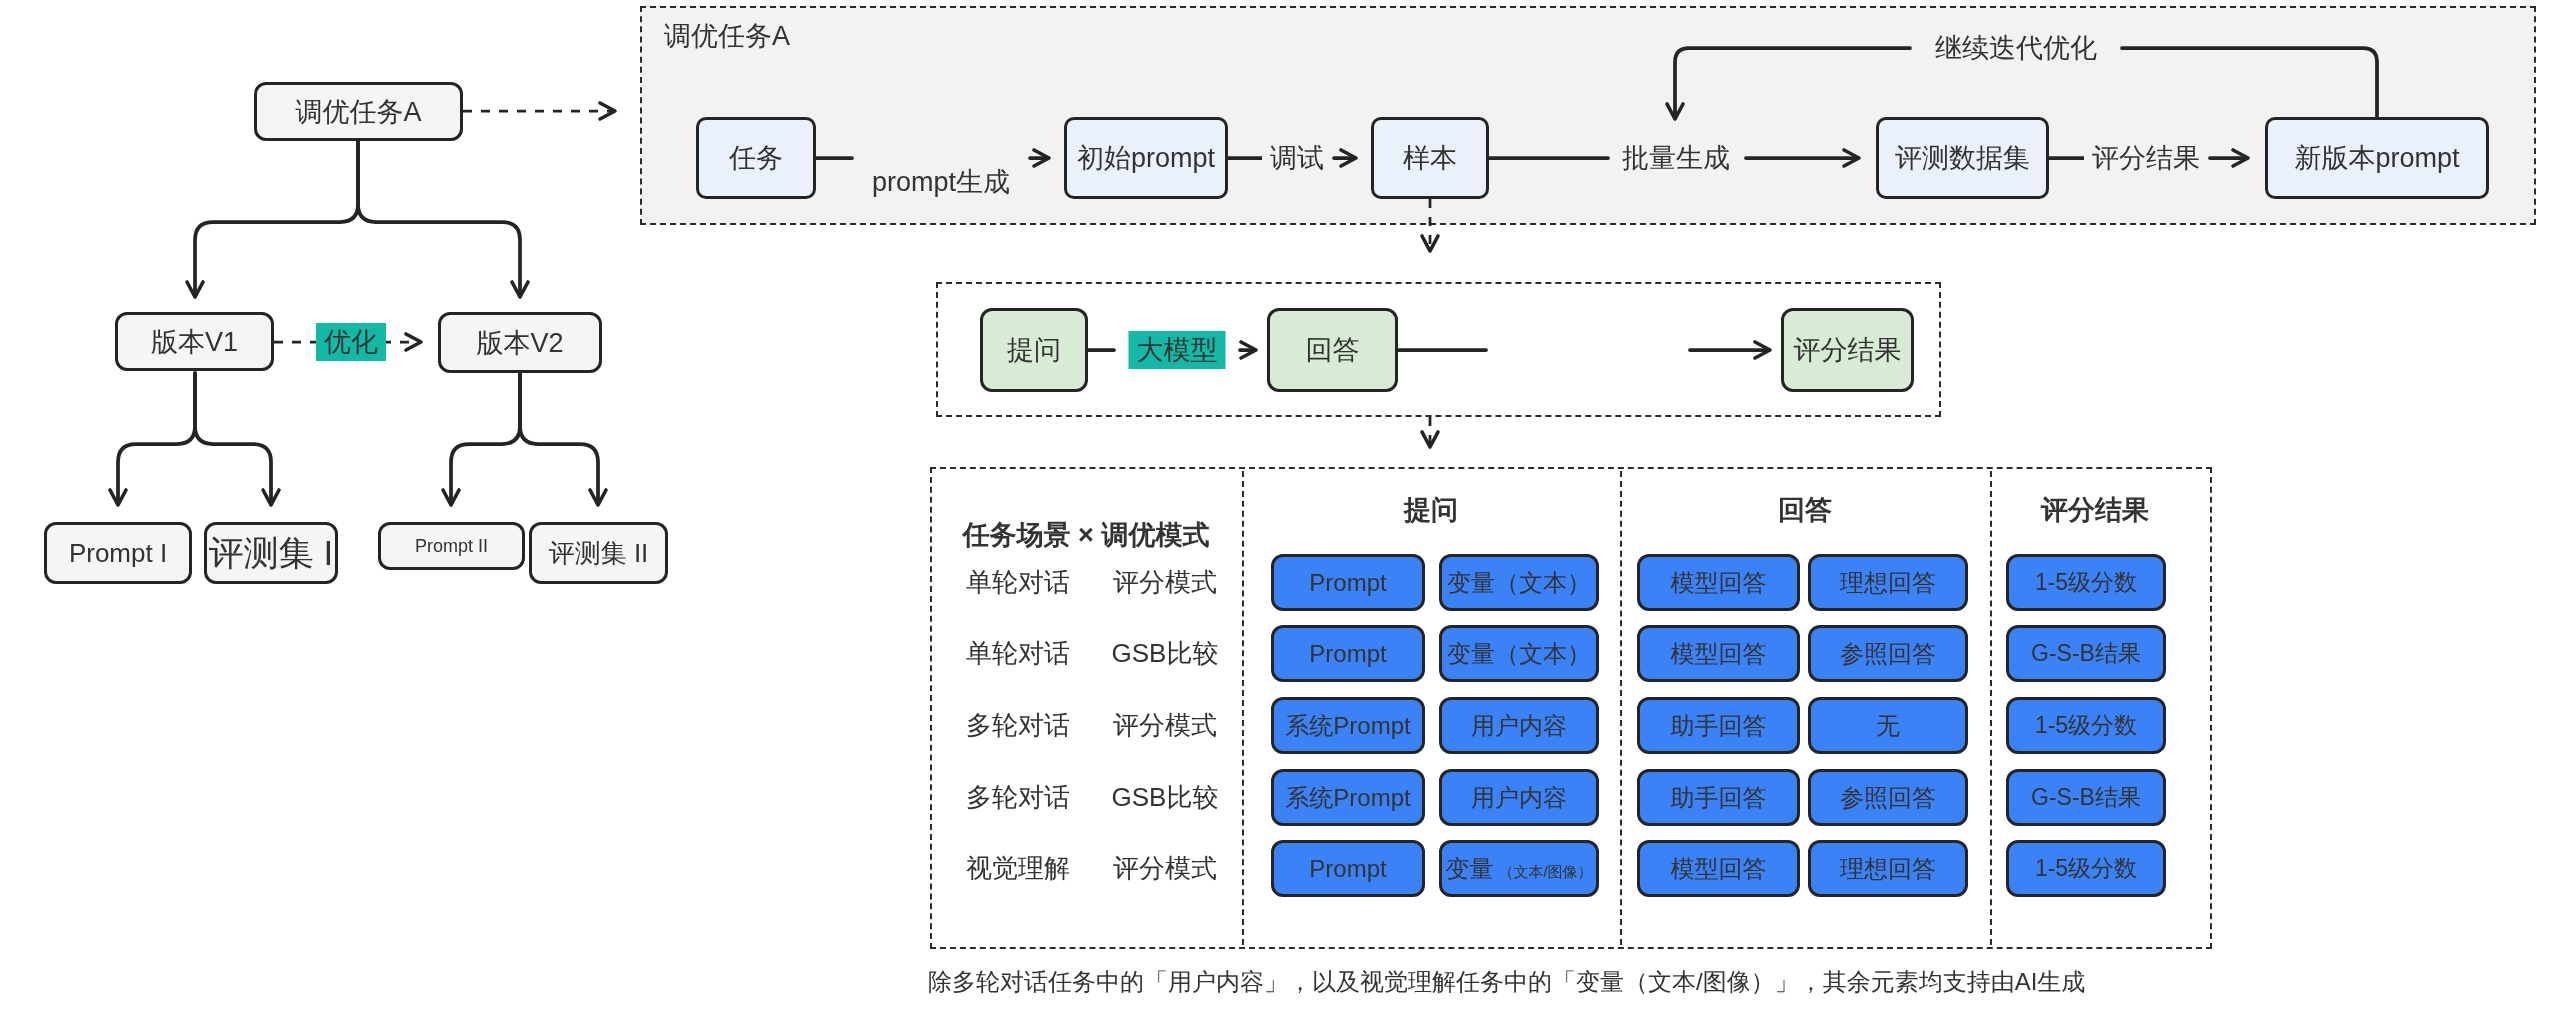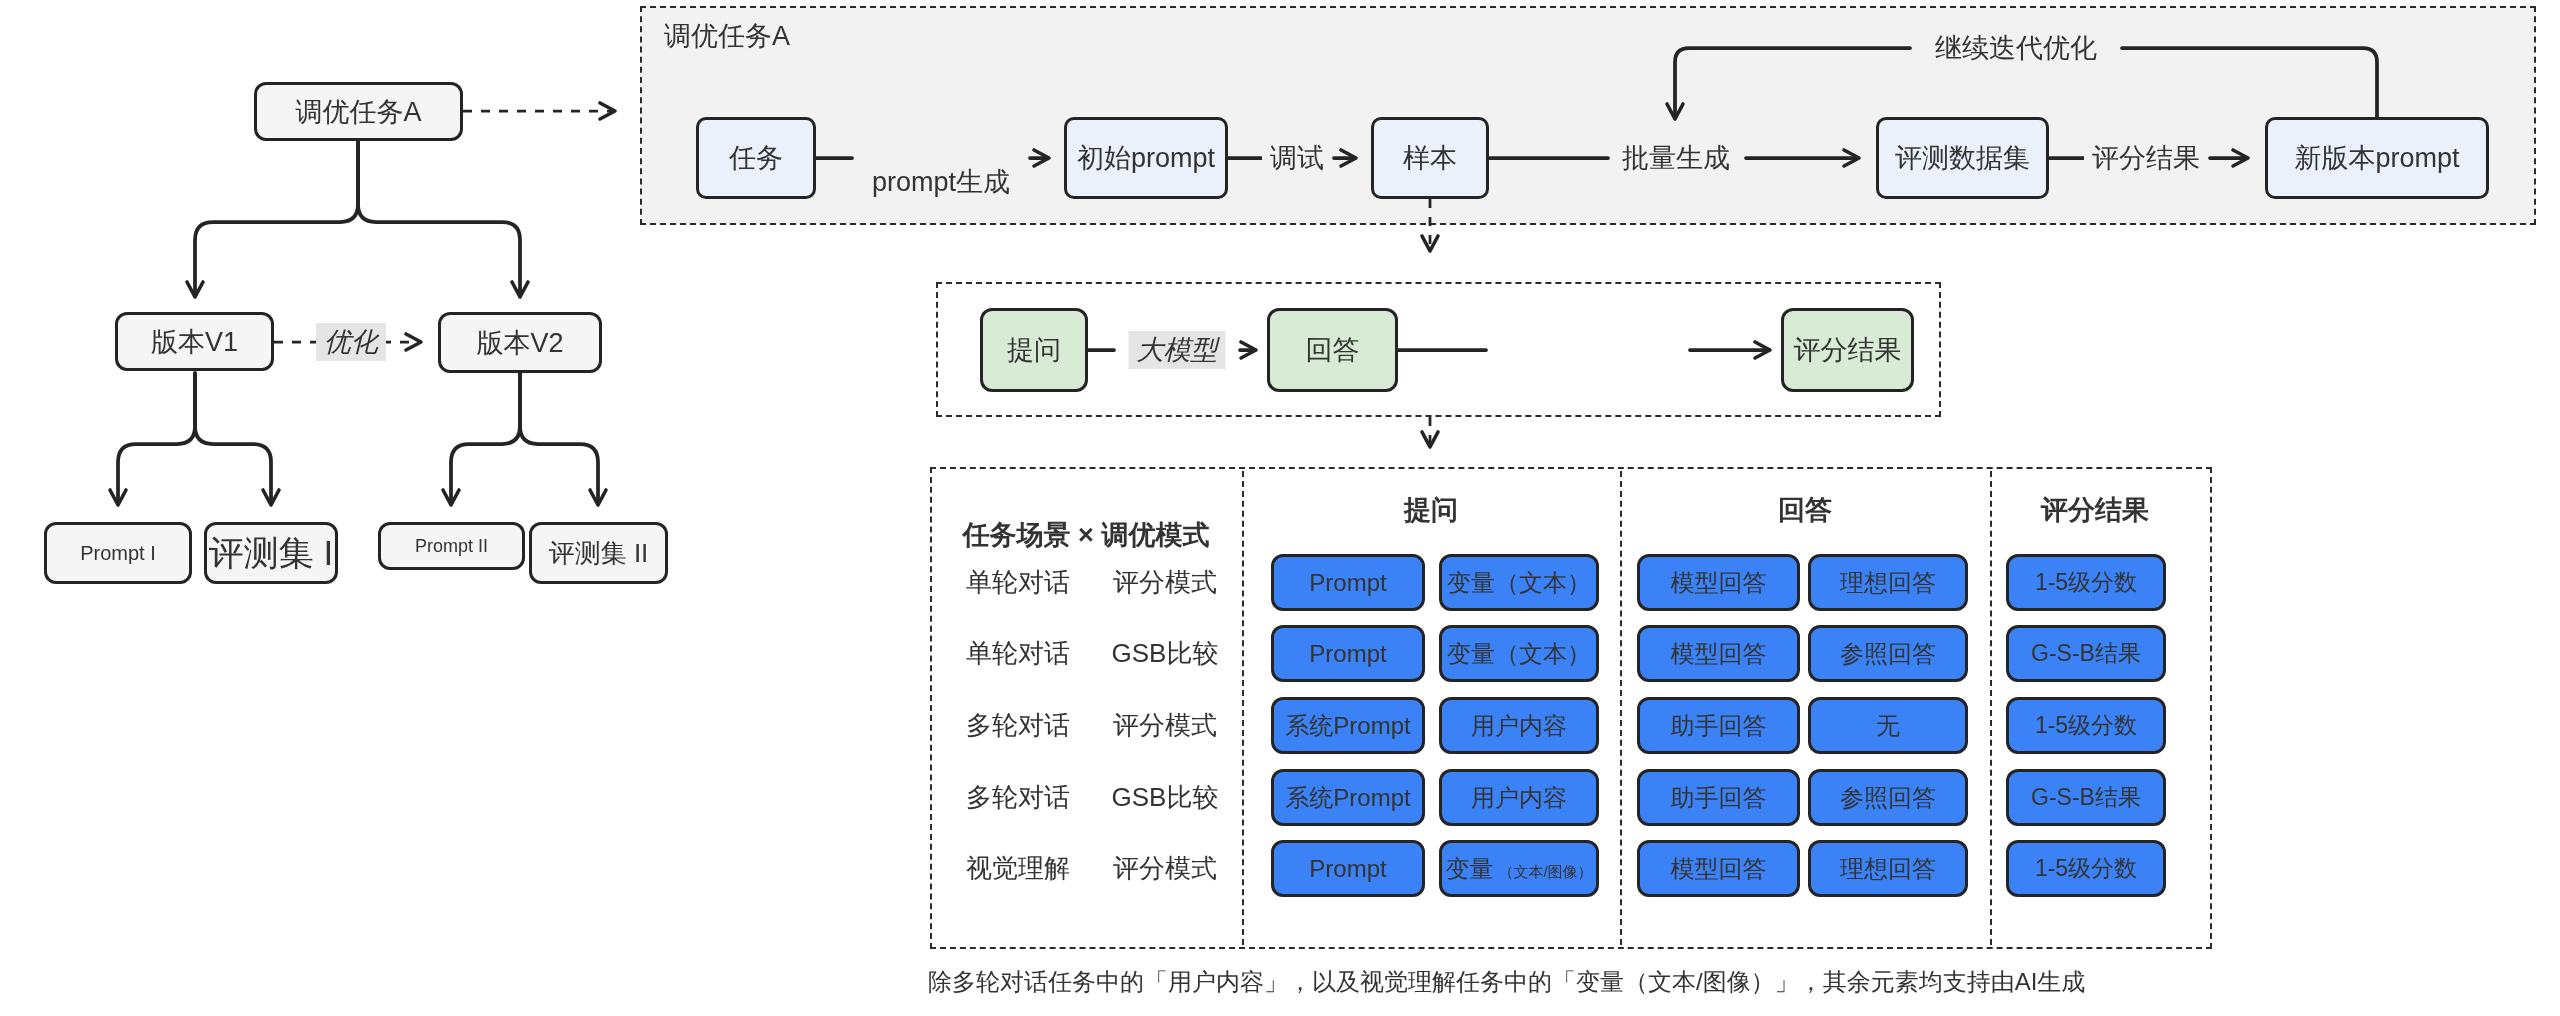--- a/index.html
+++ b/index.html
@@ -12,21 +12,21 @@
        border:3.5px solid #242424;border-radius:12px;background:#3b82f6;font-size:27px;color:#333;
        white-space:nowrap;z-index:2;}
   .tree{background:#f5f5f5;}
   .blue{background:#ebf1fb;border-radius:10px;}
   .green{background:#d8ecd5;}
   .cell{font-size:24px;}
   .cell .small{font-size:15px;margin-left:5px;margin-top:7px;}
   .lbl{position:absolute;transform:translate(-50%,-50%);white-space:nowrap;font-size:27px;color:#333;
        text-align:center;z-index:2;padding:1px 8px;}
   .on-gray{background:#f2f2f3;}
-  .on-white{background:#e5e5e5;font-style:italic;}
+  .on-white{background:#14b8a6;}
   .hdr{font-weight:bold;}
   .basis{font-size:26px;line-height:1.35;}
   .sep{position:absolute;width:0;border-left:2.2px dashed #2b2b2b;z-index:1;}
   .note{position:absolute;font-size:24px;color:#333;white-space:nowrap;z-index:2;}
 </style>
 </head>
 <body>
 
 <div class="stage">
 
@@ -77,21 +77,21 @@
       <path d="M274,342 L420,342" marker-end="url(#ah)"></path>
       <path d="M1430,199 L1430,250" marker-end="url(#ah)"></path>
       <path d="M1430,417 L1430,446" marker-end="url(#ah)"></path>
     </g>
   </svg>
 
   <div class="box tree" style="left:254px;top:82px;width:209px;height:59px;">调优任务A</div>
   <div class="box tree" style="left:115px;top:312px;width:159px;height:59px;">版本V1</div>
   <div class="box tree" style="left:438px;top:312px;width:164px;height:61px;">版本V2</div>
   <div class="lbl on-white" style="left:351px;top:342px;">优化</div>
-  <div class="box tree" style="left:44px;top:522px;width:148px;height:62px;font-size:20px;">Prompt I</div>
+  <div class="box tree" style="left:44px;top:522px;width:148px;height:62px;font-size:26px;">Prompt I</div>
   <div class="box tree" style="left:204px;top:522px;width:134px;height:62px;font-size:35px;">评测集 I</div>
   <div class="box tree" style="left:378px;top:522px;width:147px;height:48px;font-size:18px;">Prompt II</div>
   <div class="box tree" style="left:529px;top:522px;width:139px;height:62px;font-size:26px;">评测集 II</div>
 
   <div class="box blue" style="left:696px;top:117px;width:120px;height:82px;">任务</div>
   <div class="box blue" style="left:1064px;top:117px;width:164px;height:82px;">初始prompt</div>
   <div class="box blue" style="left:1371px;top:117px;width:118px;height:82px;">样本</div>
   <div class="box blue" style="left:1876px;top:117px;width:173px;height:82px;">评测数据集</div>
   <div class="box blue" style="left:2265px;top:117px;width:224px;height:82px;">新版本prompt</div>
 

